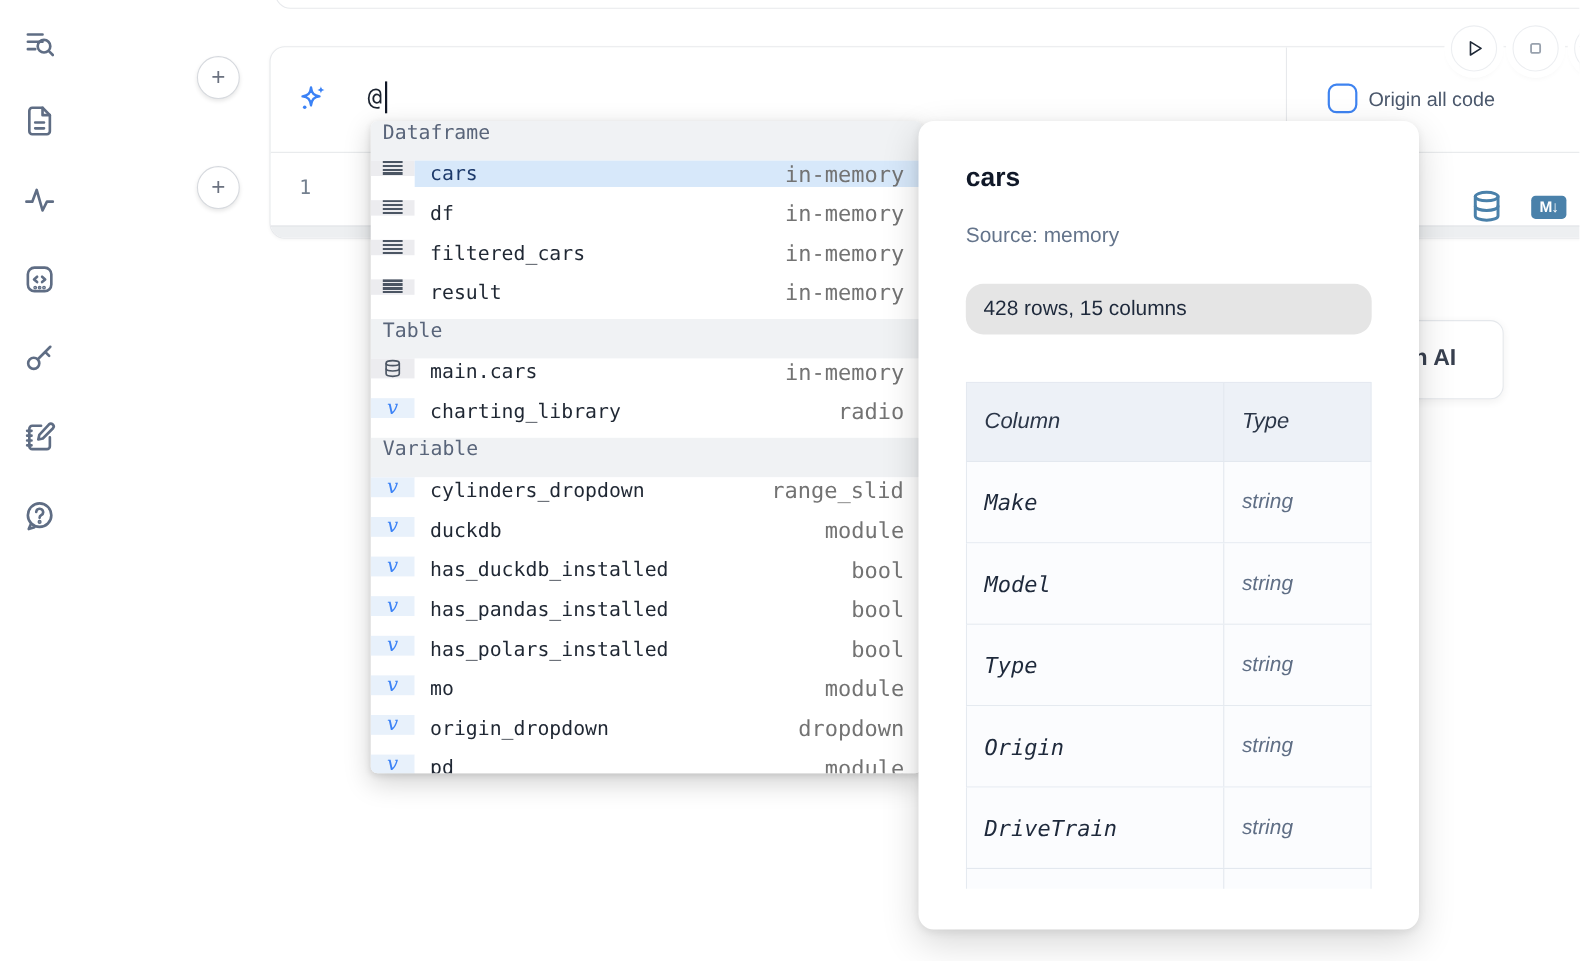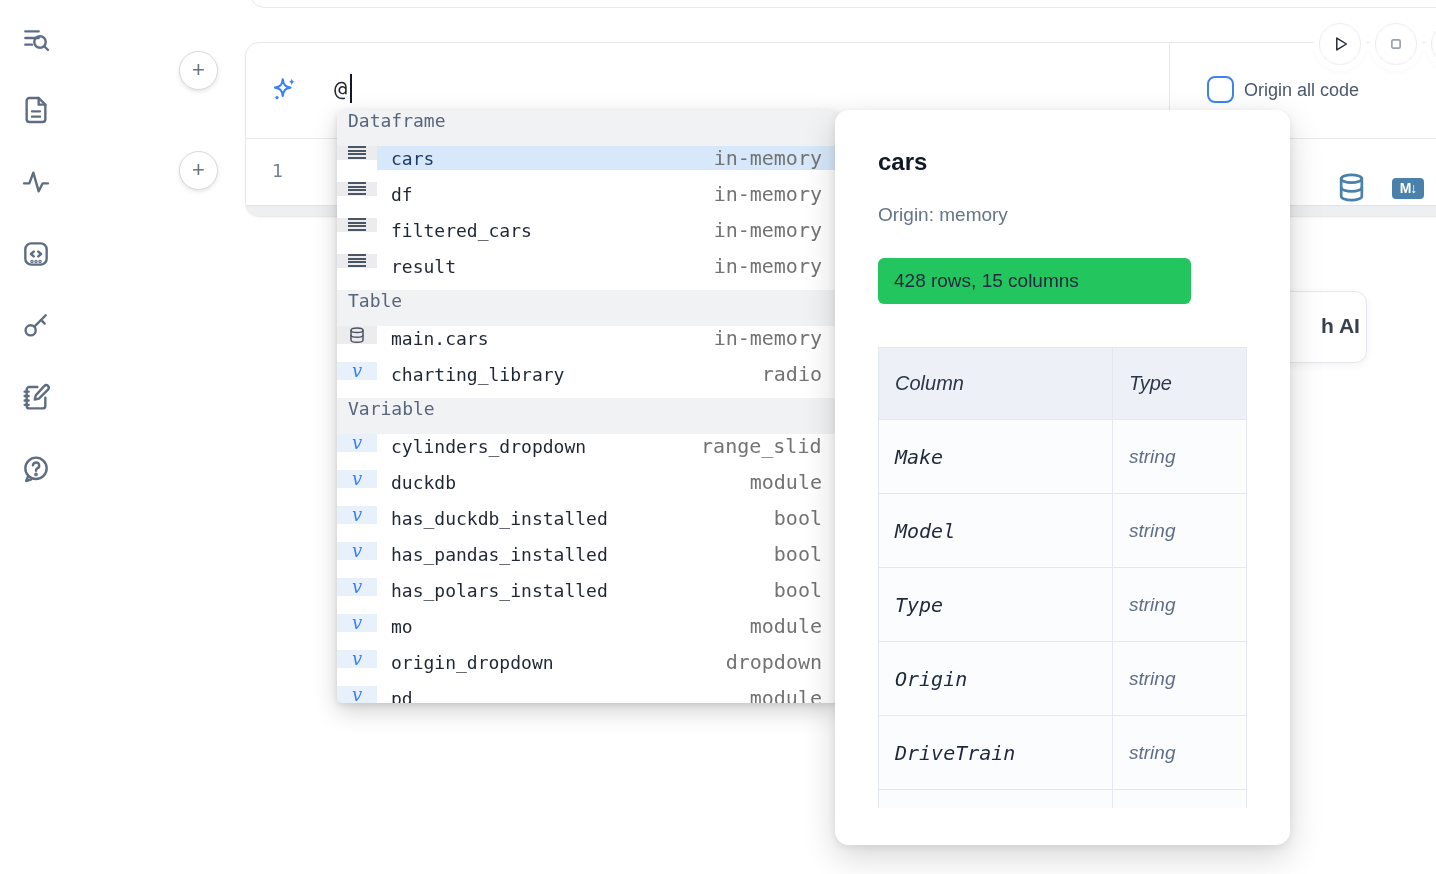--- a/index.html
+++ b/index.html
@@ -50,21 +50,21 @@
   
   .add-btn { position:absolute; left:179px; width:39px; height:39px; border-radius:50%;
     background:#fff; border:1px solid #d6d9de; box-shadow:0 2px 4px rgba(0,0,0,.10);
     color:#6b7280; font-size:22px; line-height:36px; text-align:center; cursor:pointer;
     font-family:"Liberation Sans", sans-serif; }
 
   
   .ai-card { position:absolute; left:1240px; top:291px; width:127px; height:72px; background:#fff;
     border:1px solid #e5e8ec; border-radius:12px; box-shadow:0 2px 8px rgba(0,0,0,.06);
     overflow:hidden; cursor:pointer; }
-  .ai-card span { position:absolute; left:44px; top:22px; font-size:21px; font-weight:bold; color:#38404f;margin-left:36px; }
+  .ai-card span { position:absolute; left:44px; top:22px; font-size:21px; font-weight:bold; color:#38404f; }
 
   
   .ac { position:absolute; left:337px; top:110px; width:501px; height:593px; background:#fff;
     border-radius:6px; box-shadow:0 8px 24px rgba(0,0,0,.18), 0 2px 6px rgba(0,0,0,.10);
     overflow:hidden; z-index:5; }
   .ac-row { display:flex; height:36px; align-items:flex-start; cursor:pointer; }
   .ac-row[data-kind="header"] { background:#f0f2f4; cursor:default; }
   .ac-head { display:none; }
   .ac-row[data-kind="header"] .ac-head { display:flex; align-items:center; padding-left:11px;
     color:#59657a; font-size:18px; }
@@ -84,22 +84,22 @@
   .ac-row[data-icon="variable-icon"] .ic-v { display:block; font-family:"DejaVu Serif", serif;
     font-style:italic; font-size:18px; color:#3b82f6; line-height:1; }
   .ic-v::before { content:"v"; }
 
   
   .popup { position:absolute; left:835px; top:110px; width:455px; height:735px; background:#fff;
     border-radius:14px; box-shadow:0 12px 34px rgba(0,0,0,.16), 0 2px 8px rgba(0,0,0,.08);
     z-index:10; }
   .popup-title { position:absolute; left:43px; top:38px; font-size:24px; font-weight:bold; color:#101828; }
   .popup-source { position:absolute; left:43px; top:94px; font-size:19px; color:#64748b; }
-  .popup-badge { position:absolute; left:43px; top:148px; width:313px; height:46px; background:#22c55e;
-    border-radius:6px; font-size:19px; color:#1e293b; line-height:46px; padding-left:16px; }
+  .popup-badge { position:absolute; left:43px; top:148px; width:369px; height:46px; background:#e5e5e5;
+    border-radius:16px; font-size:19px; color:#1e293b; line-height:46px; padding-left:16px; }
   .popup-table { position:absolute; left:43px; top:237px; width:369px; height:461px; overflow:hidden; }
   .tbl-row { display:flex; height:74px; border:1px solid #e3e8ef; border-top:none; background:#fbfcfe;font-style:italic; }
   .tbl-row.head { height:73px; background:#edf1f7; border-top:1px solid #e3e8ef; }
   .tbl-c1 { width:234px; flex:none; border-right:1px solid #e3e8ef; display:flex; align-items:center; padding-left:16px; }
   .tbl-c2 { flex:1; display:flex; align-items:center; padding-left:16px; }
   .tbl-row.head .tbl-c1, .tbl-row.head .tbl-c2 { font-size:20px; color:#2b3648; }
   .tbl-col-name { font-size:20px; color:#1e293b; font-family:"DejaVu Sans Mono", monospace; }
   .tbl-col-type { font-size:19px; color:#5f6e85; }
 </style>
 </head>
@@ -399,21 +399,21 @@
         </span>
         <span class="ac-main">
           <span class="ac-name">pd</span>
           <span class="ac-type">module</span>
         </span>
       </div>
     </div>
 
   <div class="popup">
     <div class="popup-title">cars</div>
-    <div class="popup-source">Origin: memory</div>
+    <div class="popup-source">Source: memory</div>
     <div class="popup-badge">428 rows, 15 columns</div>
     <div class="popup-table">
       <div class="tbl-row head">
         <span class="tbl-c1">Column</span>
         <span class="tbl-c2">Type</span>
       </div>
       <div>
 
           <div class="tbl-row">
             <span class="tbl-c1">

